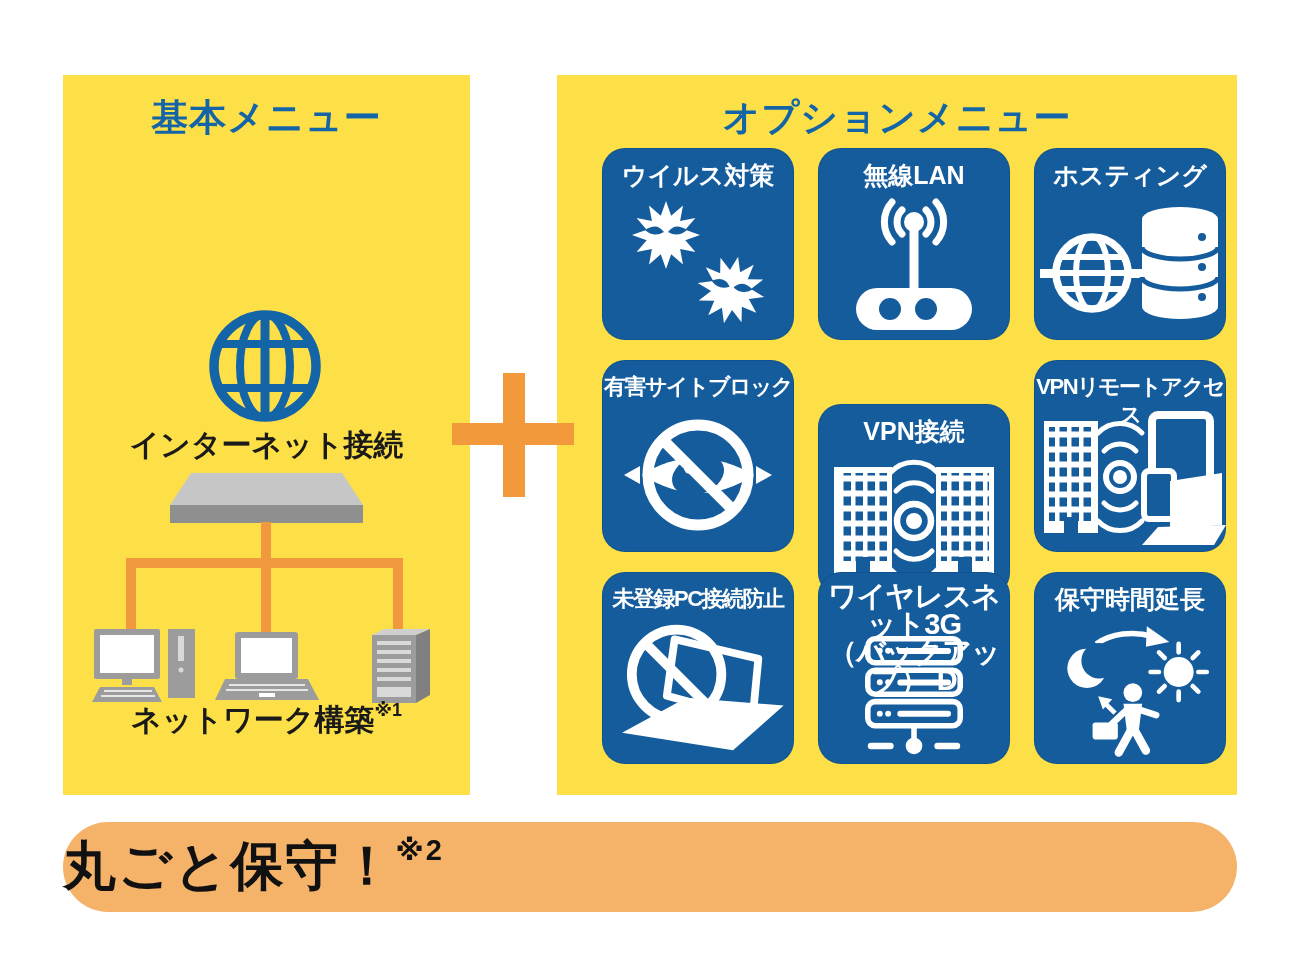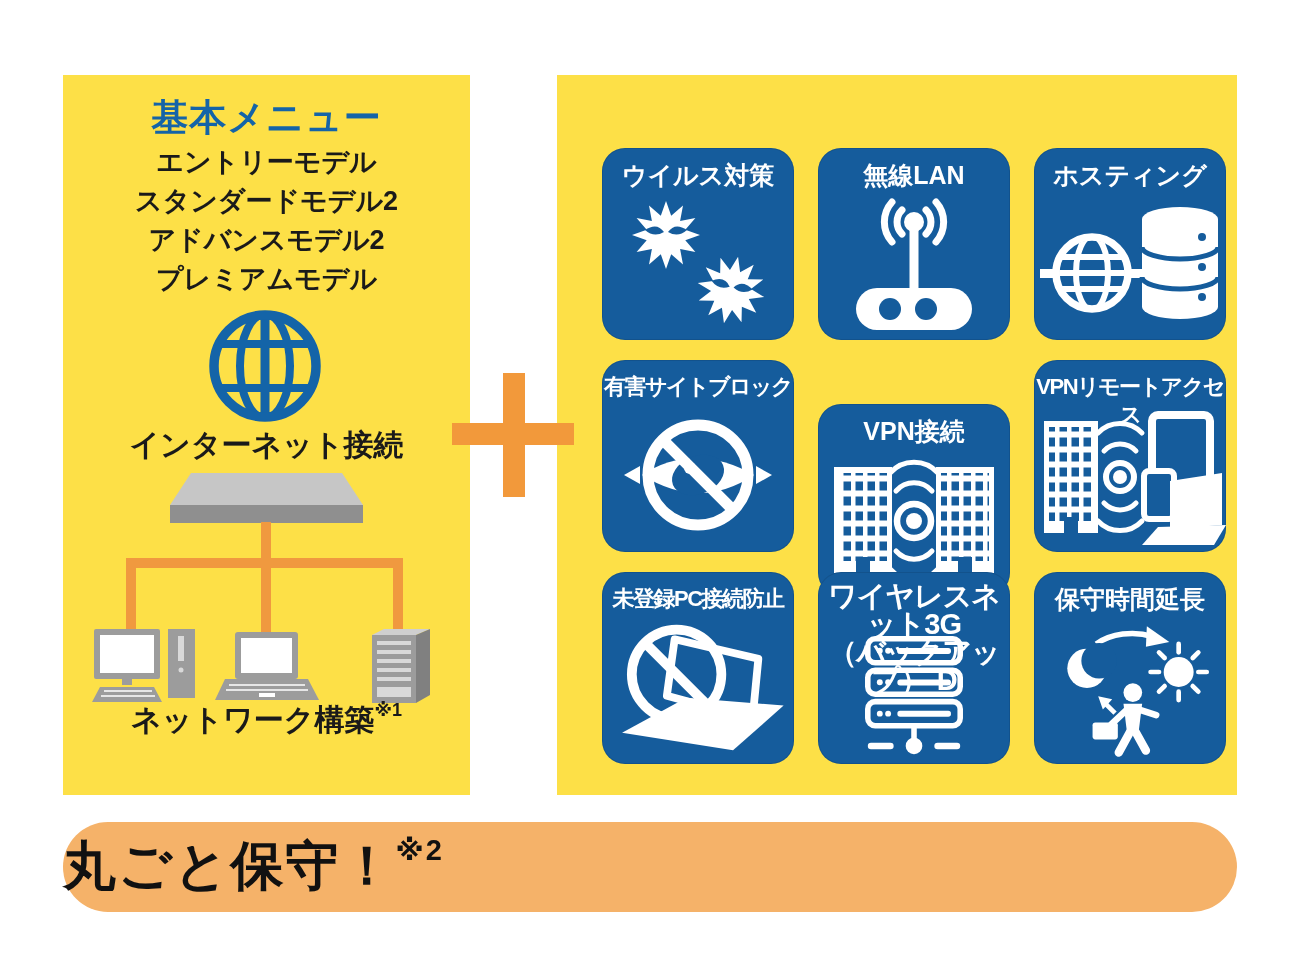--- a/index.html
+++ b/index.html
@@ -49,26 +49,20 @@
       <pattern id="winA" width="12" height="15" patternUnits="userSpaceOnUse">
         <rect width="12" height="15" fill="#ffffff"></rect>
         <rect x="1.5" y="2.5" width="7.5" height="9" fill="#155c9c"></rect>
       </pattern>
     </defs>
   </svg>
 
   <div class="panel" id="basic-panel">
     <div class="panel-title">基本メニュー</div>
 
-    <div class="models">
-      <div>エントリーモデル</div>
-      <div>スタンダードモデル2</div>
-      <div>アドバンスモデル2</div>
-      <div>プレミアムモデル</div>
-    </div>
 
     <svg class="gfx" style="left:144px;top:233px;" width="116" height="116" viewBox="0 0 116 116">
       <defs>
           <clipPath id="lgc">
             <circle cx="58" cy="58" r="50"></circle>
           </clipPath>
         </defs>
       <g clip-path="url(#lgc)" stroke="#1464a8" fill="none">
         <line x1="58" y1="4" x2="58" y2="112" stroke-width="9"></line>
         <ellipse cx="58" cy="58" rx="25" ry="52" stroke-width="8"></ellipse>
@@ -127,20 +121,21 @@
 
     <div class="center-label" id="network-label">
       <span>ネットワーク構築</span><sup class="note-sup">※1</sup>
     </div>
   </div>
 
   <div class="plus-bar" style="left:452px;top:423px;width:122px;height:22px;"></div>
   <div class="plus-bar" style="left:503px;top:373px;width:22px;height:124px;"></div>
 
   <div class="panel" id="option-panel">
+    <div class="panel-title">オプションメニュー</div>
 
     <div class="tile" style="left:45px;top:73px;">
       <div class="tile-label">ウイルス対策</div>
       <div class="tile-icon">
         <svg width="150" height="140" viewBox="0 0 150 140">
           <g transform="translate(43,42)">
             <polygon fill="#ffffff" points="34,0 19.3,5.2 29.4,17 14.1,14.1 17,29.4 5.2,19.3 0,34 -5.2,19.3 -17,29.4 -14.1,14.1 -29.4,17 -19.3,5.2 -34,0 -19.3,-5.2 -29.4,-17 -14.1,-14.1 -17,-29.4 -5.2,-19.3 0,-34 5.2,-19.3 17,-29.4 14.1,-14.1 29.4,-17 19.3,-5.2"></polygon>
             <path d="M-21,-5 Q-9,-13 -2,-3 Q-12,3 -21,-5 Z" fill="#155c9c"></path>
             <path d="M21,-5 Q9,-13 2,-3 Q12,3 21,-5 Z" fill="#155c9c"></path>
           </g>

